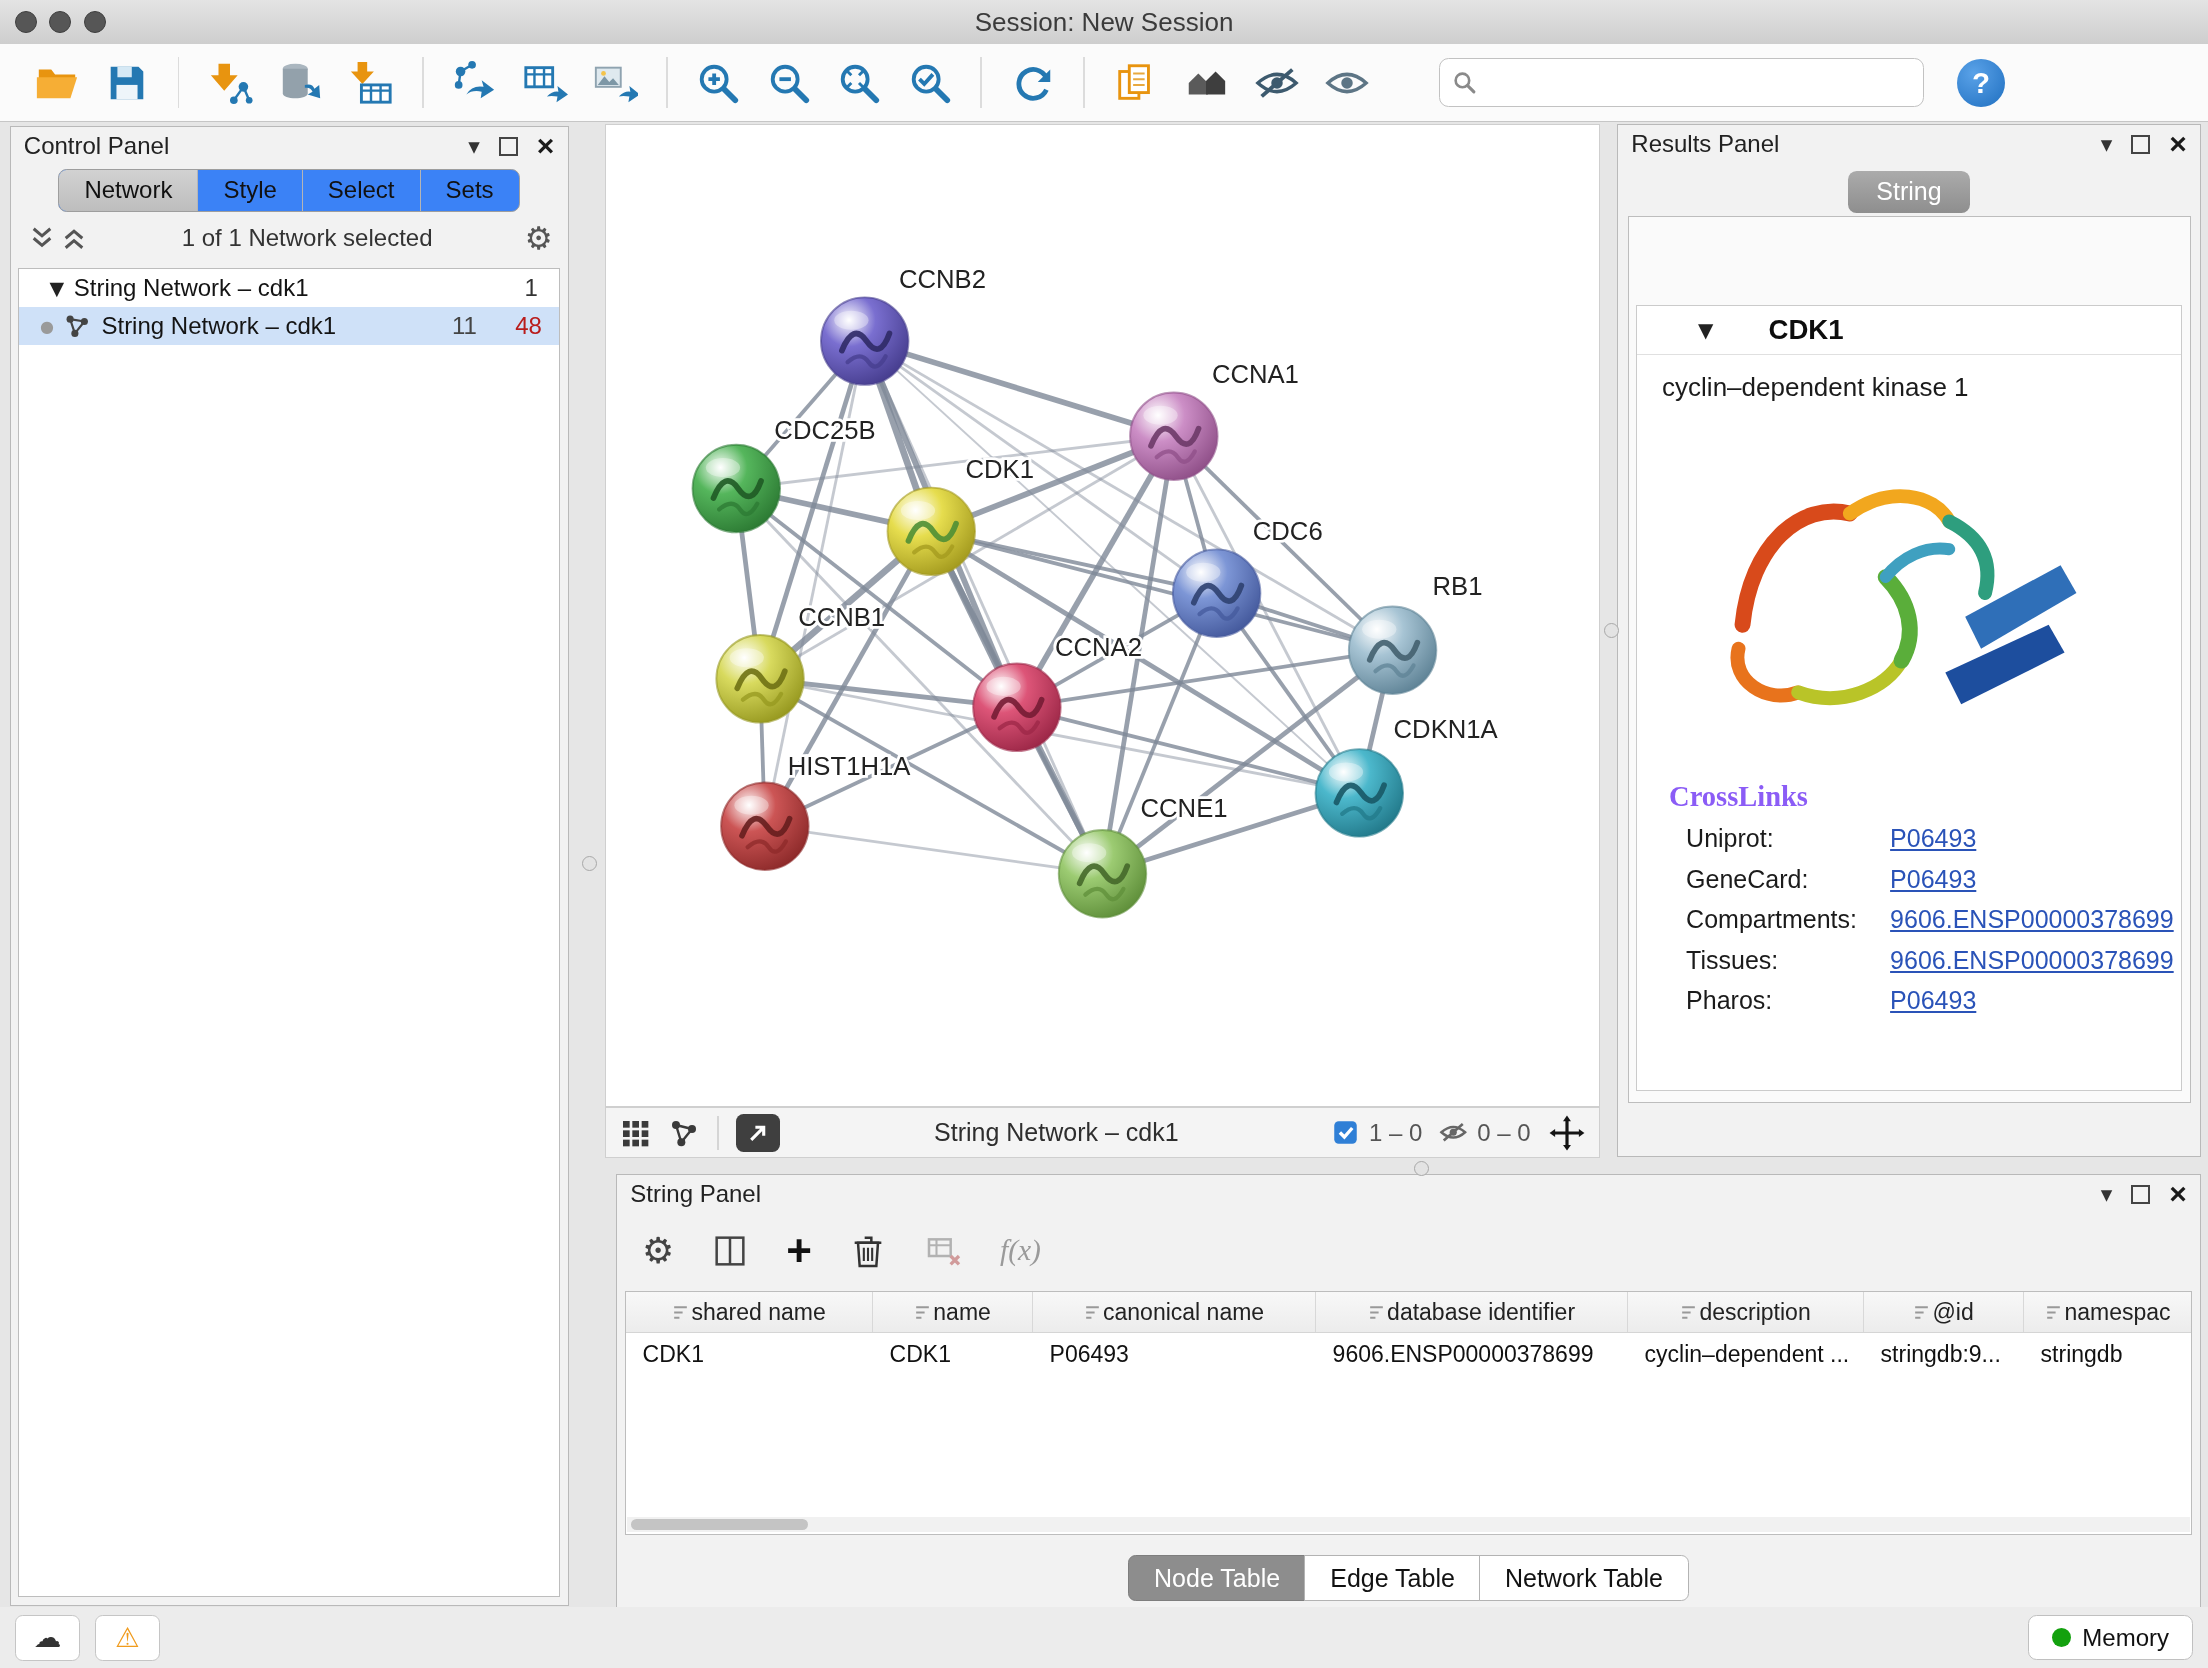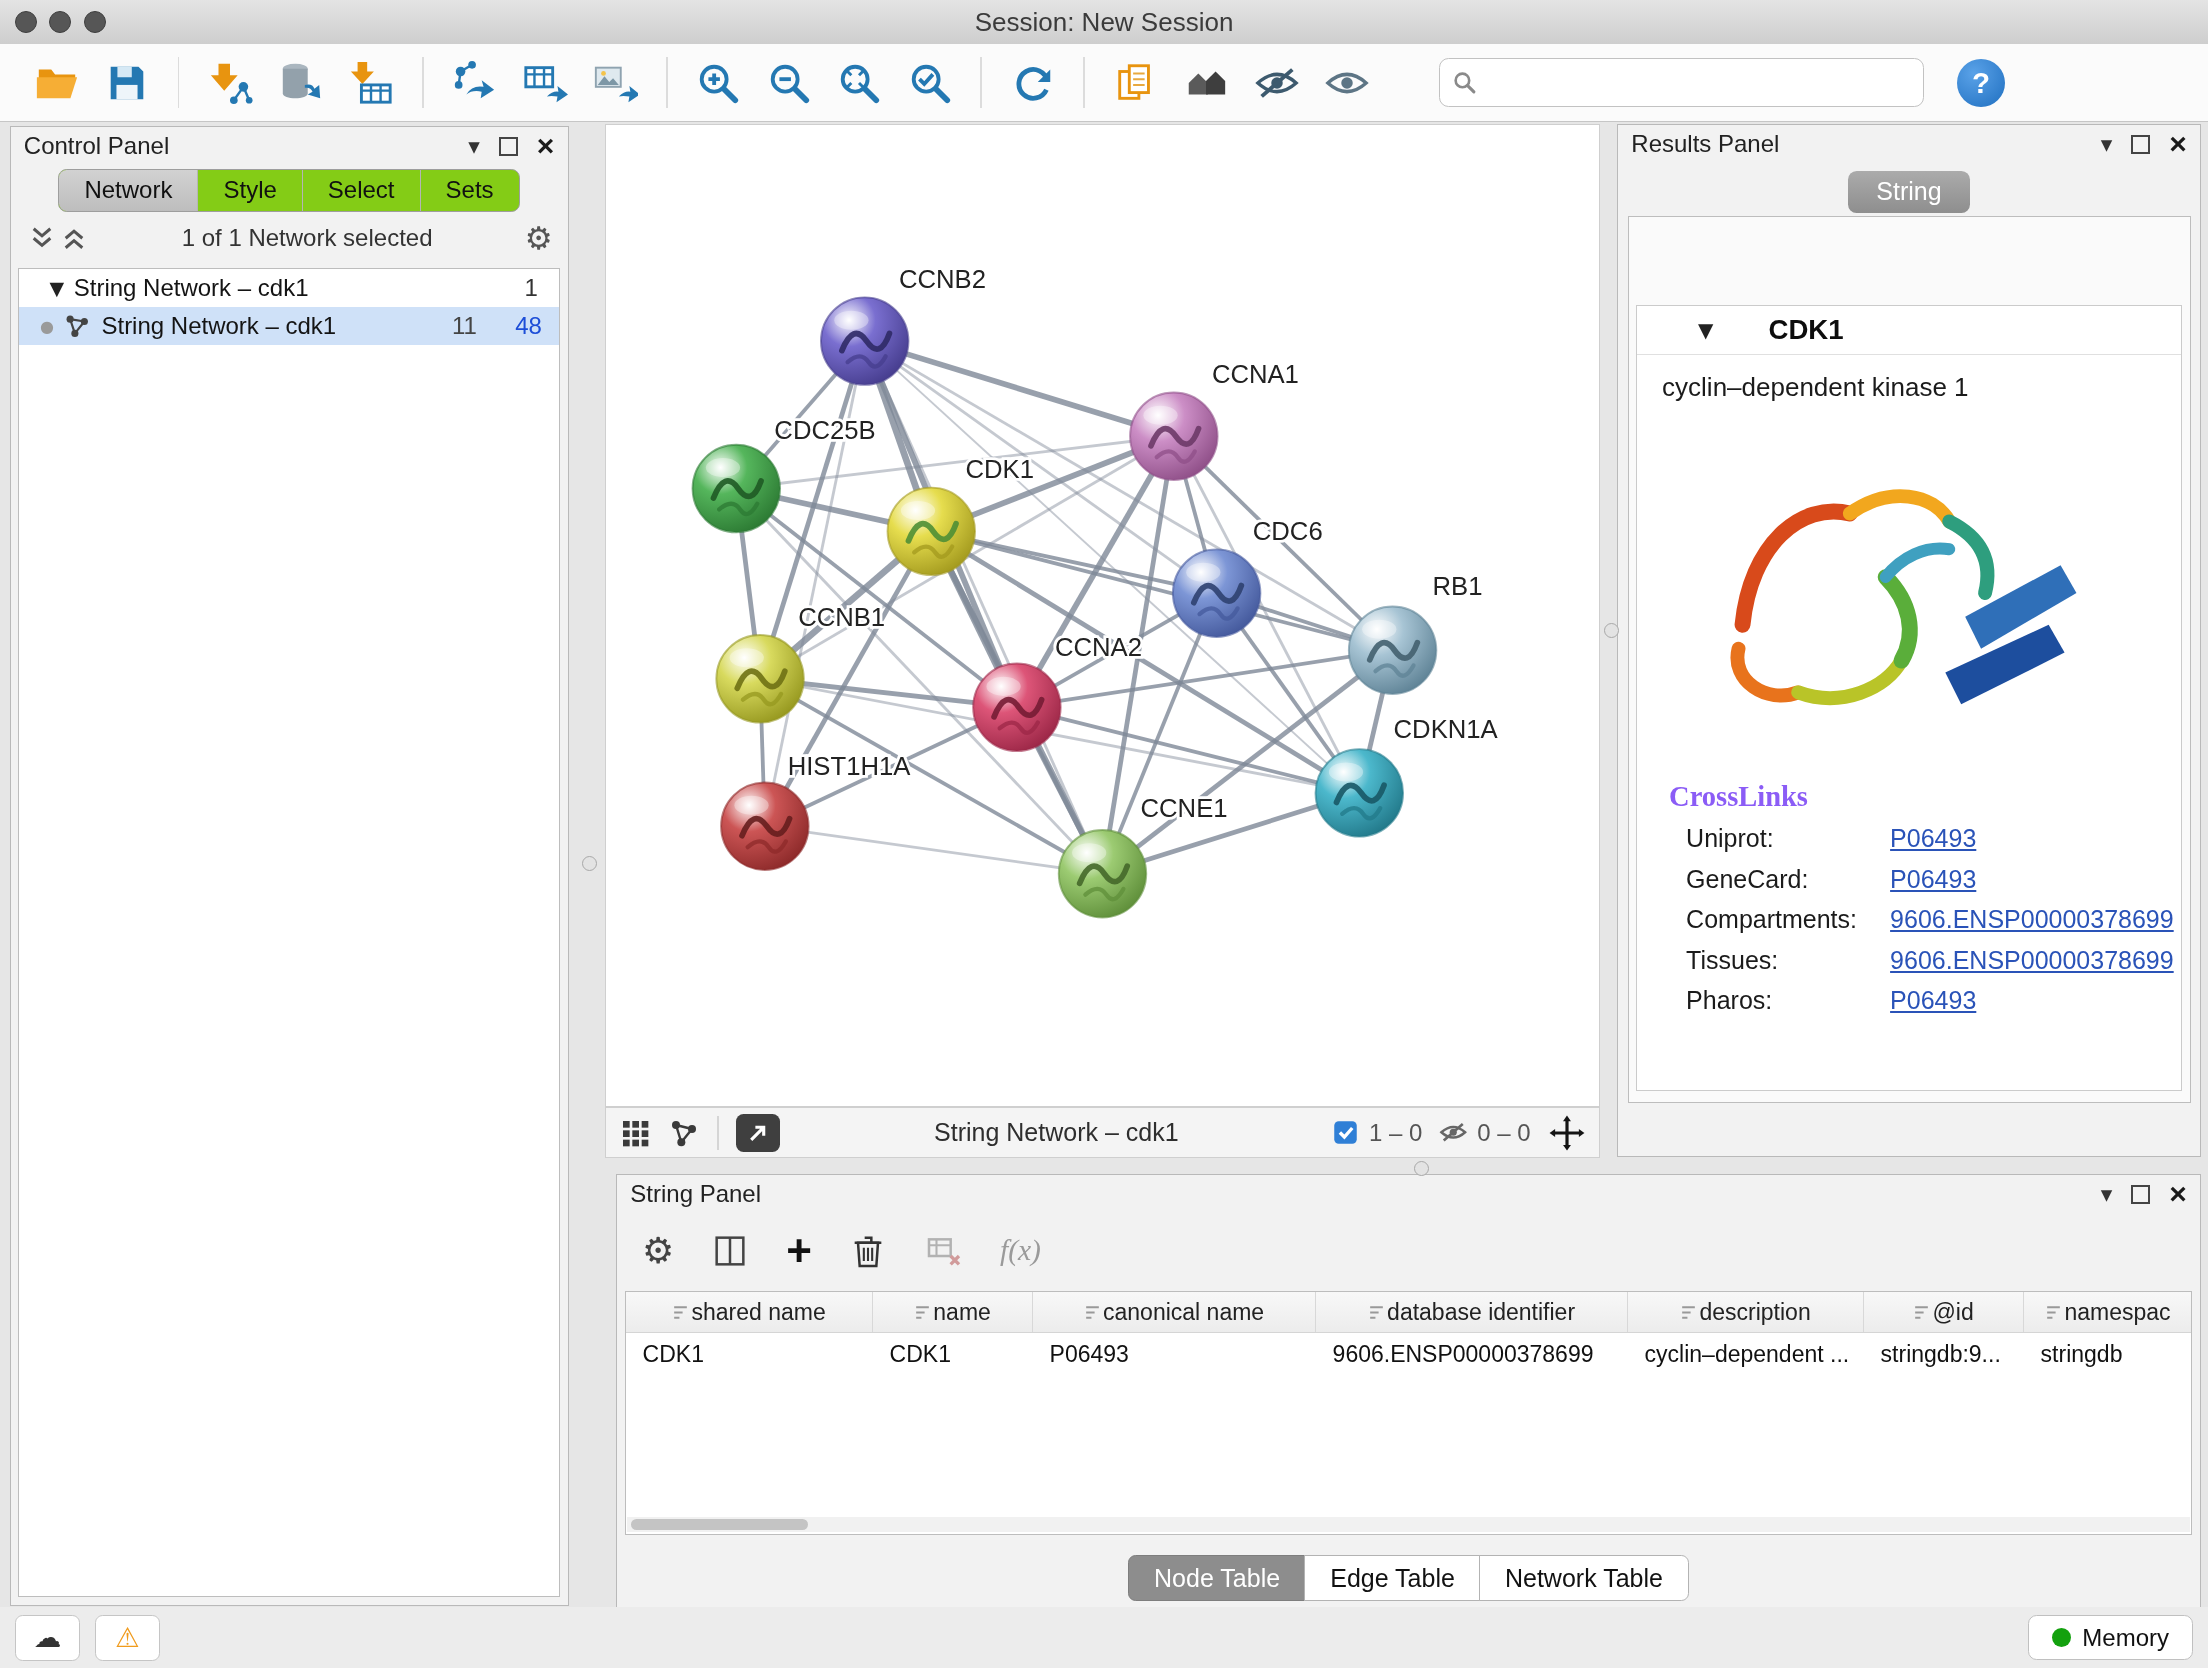--- a/index.html
+++ b/index.html
@@ -27,36 +27,36 @@
   
   .panel{position:absolute;background:#f2f2f2;border:1px solid #b9b9b9;box-sizing:border-box;}
   .panel-head{height:38px;display:flex;align-items:center;padding:0 13.3px;font-size:24px;color:#222;}
   .ph-sp{flex:1;}
   .ph-icons{display:flex;align-items:center;gap:19px;}
   .ph-drop{font-size:23px;color:#333;font-family:"DejaVu Sans",sans-serif;}
   .ph-max{width:15px;height:15px;border:2.9px solid #444;}
   .ph-close{font-size:30px;font-weight:bold;color:#1a1a1a;line-height:1;}
   
   #control{left:9.5px;top:126px;width:559px;height:1480px;}
-  .seg-tabs{display:flex;margin:3.8px auto 0;width:fit-content;border:1.9px solid #9e9e9e;border-radius:8.6px;overflow:hidden;background:#84cc16;}
+  .seg-tabs{display:flex;margin:3.8px auto 0;width:fit-content;border:1.9px solid #9e9e9e;border-radius:8.6px;overflow:hidden;background:#3b82f6;}
   .seg-tab{padding:6.7px 25px;font-size:24px;color:#111;border-left:1.9px solid #b5b5b5;}
   .seg-tab:first-child{border-left:none;}
   .seg-tab.sel{background:linear-gradient(#d2d2d2,#bdbdbd);}
   .cp-summary{display:flex;align-items:center;padding:7.6px 15px 0;}
   .cp-summary .txt{flex:1;text-align:center;font-size:24px;color:#333;}
   .chev{width:32px;height:28.5px;}
   .gear-glyph{font-family:"DejaVu Sans",sans-serif;font-size:31px;color:#555;}
   .tree{position:absolute;left:7.6px;right:7.6px;top:141px;bottom:7.6px;background:#fff;border:1.9px solid #bdbdbd;overflow:hidden;}
   .tree-row{height:38px;display:flex;align-items:center;font-size:24px;color:#141414;padding:0 9.5px;gap:9.5px;position:relative;}
   .tree-row.sel{background:#cfe1f8;}
   .tr-exp{margin-left:21px;font-size:19px;color:#222;font-family:"DejaVu Sans",sans-serif;}
   .tr-bullet{margin-left:11.4px;font-size:16px;color:#9a9a9a;font-family:"DejaVu Sans",sans-serif;}
   .tr-count{position:absolute;right:21px;color:#333;}
   .tr-count2a{position:absolute;right:82px;color:#444;}
-  .tr-count2b{position:absolute;right:17px;color:#1d4ed8;}
+  .tr-count2b{position:absolute;right:17px;color:#b91c1c;}
   .shareicon{width:28.5px;height:28.5px;}
   
   #netview{position:absolute;left:605px;top:124px;width:995px;height:983px;background:#fff;border:1px solid #cfcfcf;box-sizing:border-box;}
   #netbar{position:absolute;left:605px;top:1107px;width:995px;height:51px;background:#f4f4f4;border:1px solid #cfcfcf;
     box-sizing:border-box;display:flex;align-items:center;padding:0 13.3px;gap:17px;font-size:24px;color:#333;}
   .nb-sep{width:1.9px;height:34px;background:#d5d5d5;}
   .nb-dark{width:44px;height:38px;border-radius:7.6px;background:#3f3f3f;display:flex;align-items:center;justify-content:center;border:none;}
   .nb-title{flex:1;text-align:center;font-size:25px;color:#2e2e2e;}
   .nb-count{color:#555;font-size:24px;display:flex;align-items:center;gap:9.5px;}
   .node-label{font-size:27px;fill:#222;paint-order:stroke;stroke:#ffffff;stroke-width:6px;

